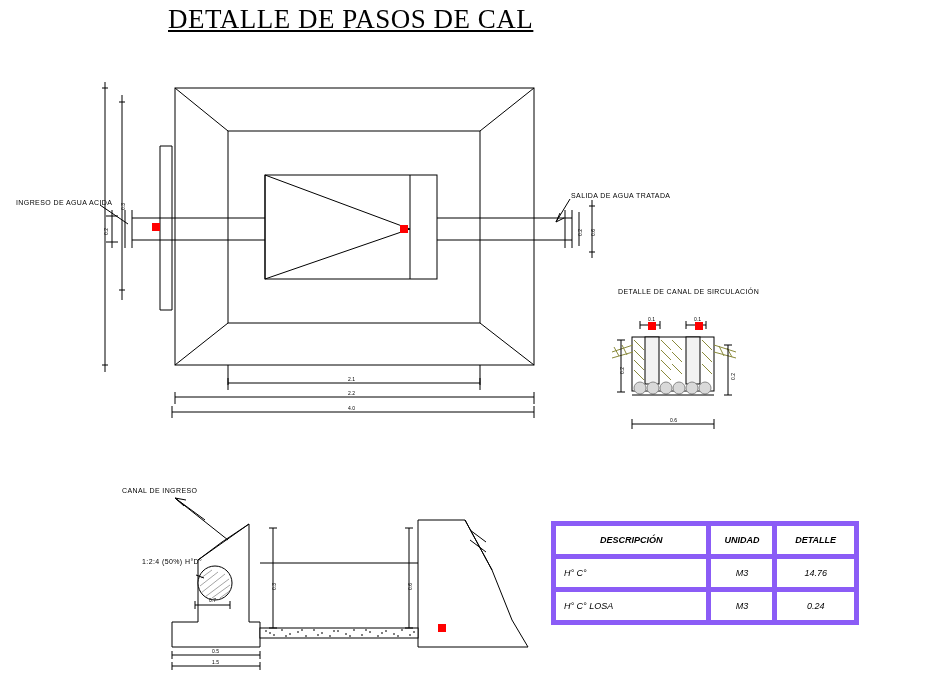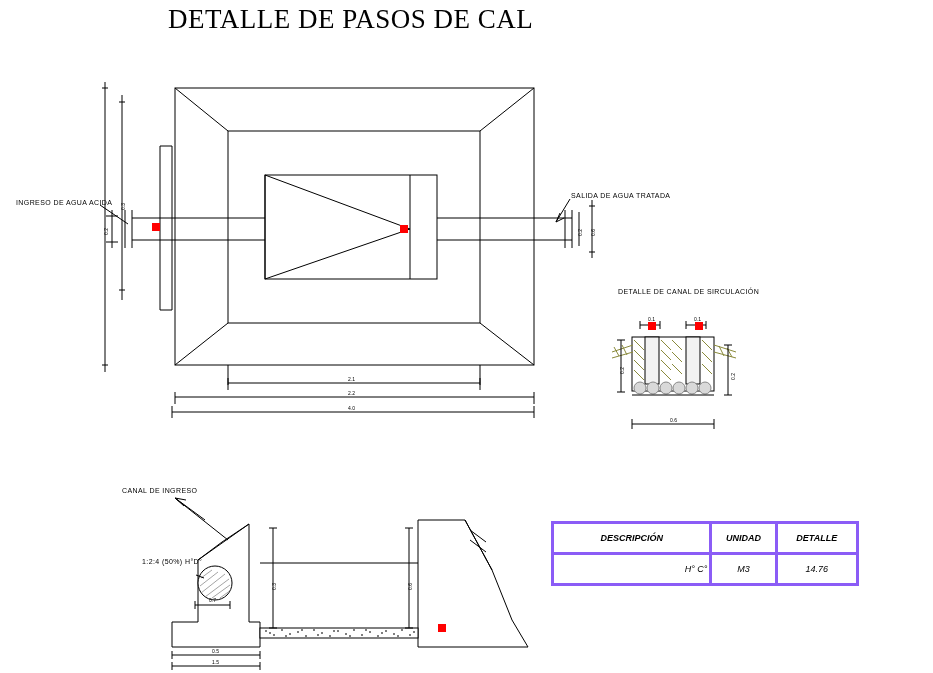--- a/index.html
+++ b/index.html
@@ -22,20 +22,21 @@
   }
   #maintitle {
     position: absolute;
     left: 168px;
     top: 4px;
     font-family: "Liberation Serif", serif;
     font-size: 27px;
     color: #000;
     letter-spacing: 0.5px;
     white-space: nowrap;
+    text-decoration: underline;
   }
   svg.drawing {
     position: absolute;
     left: 0; top: 0;
     width: 933px;
     height: 673px;
   }
   .lbl {
     position: absolute;
     font-family: "Liberation Sans", sans-serif;
@@ -61,36 +62,36 @@
     left: 551px;
     top: 521px;
     width: 308px;
   }
   table.qty {
     border-collapse: collapse;
     width: 308px;
     font-family: "Liberation Sans", sans-serif;
   }
   table.qty th, table.qty td {
-    border: 3px solid #8b5cf6;
+    border: 5px solid #8b5cf6;
     text-align: center;
     font-size: 9px;
     font-style: italic;
     font-weight: normal;
     height: 28px;
     padding: 0 2px;
   }
   table.qty th {
     font-weight: bold;
     font-style: italic;
     font-size: 9px;
     height: 28px;
   }
   table.qty td.left {
-    text-align: right;
+    text-align: left;
     padding-left: 8px;
   }
   .col-desc { width: 166px; }
   .col-unit { width: 62px; }
   .col-qty  { width: 80px; }
 </style>
 </head>
 <body>
 
 <div class="root">
@@ -352,17 +353,22 @@
           <th class="col-unit">UNIDAD</th>
           <th class="col-qty">DETALLE</th>
         </tr>
       </thead>
       <tbody>
         <tr>
           <td class="left">H° C°</td>
           <td>M3</td>
           <td>14.76</td>
         </tr>
+        <tr>
+          <td class="left">H° C° LOSA</td>
+          <td>M3</td>
+          <td>0.24</td>
+        </tr>
       </tbody>
     </table>
   </div>
 
 </div>
 
 </body></html>

